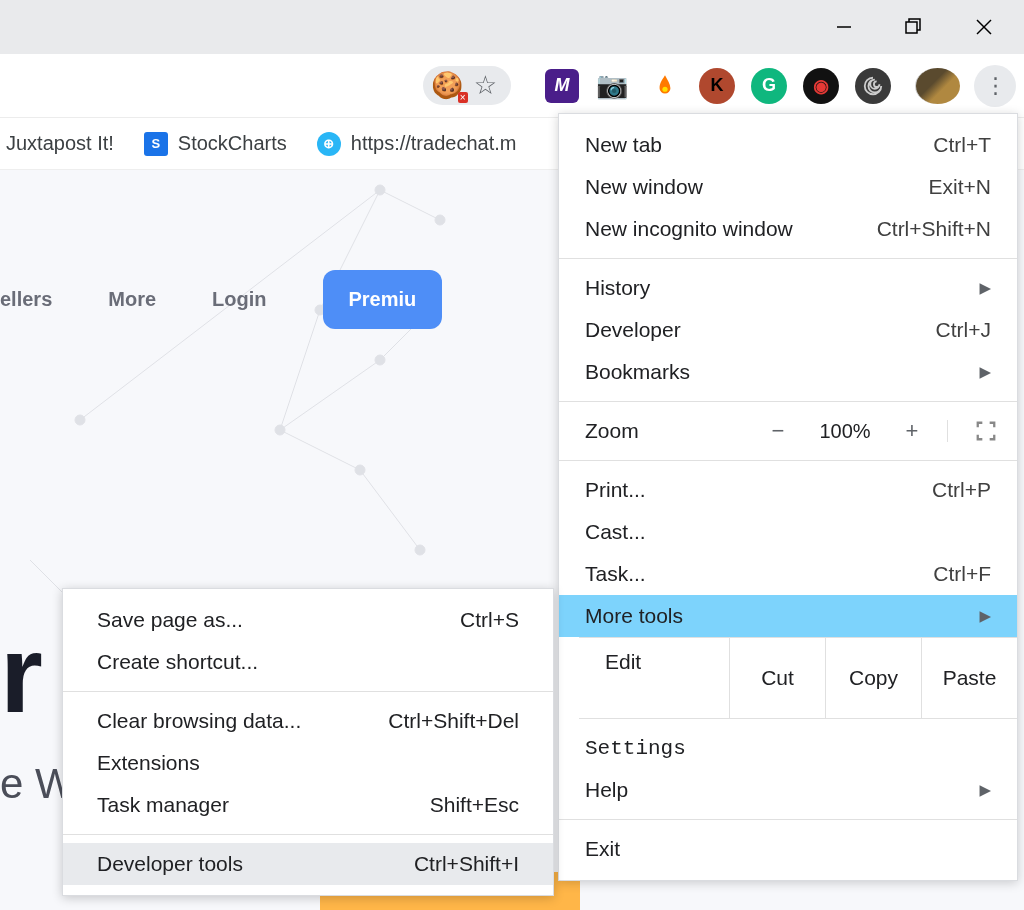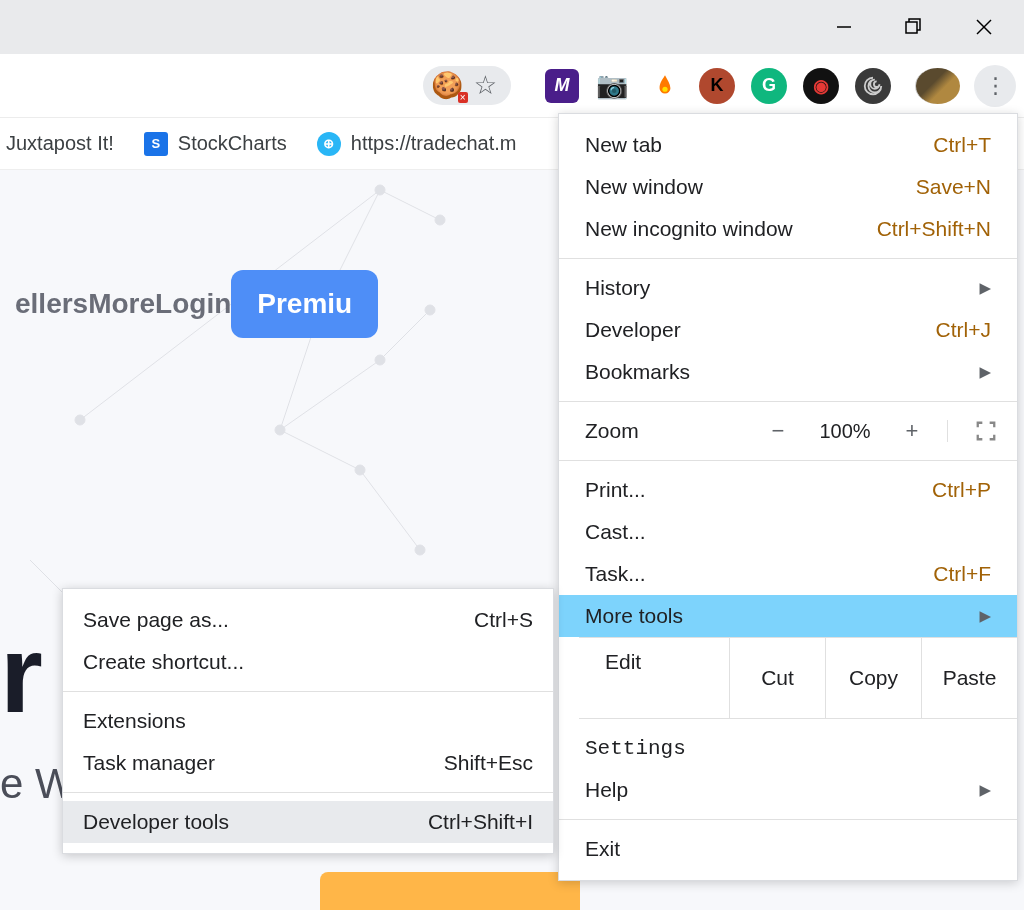--- a/index.html
+++ b/index.html
@@ -118,24 +118,25 @@
   
   .nodes-bg {
     position: absolute; inset: 0;
     opacity: 0.35;
   }
 
   
   .site-nav {
     position: absolute;
     top: 100px;
-    left: 15px;
-    display: flex;
-    align-items: center;
-    font-size: 28px;
+    left: 0;
+    display: flex;
+    gap: 56px;
+    align-items: center;
+    font-size: 20px;
     color: #6a6d78;
     font-weight: 600;
   }
   .site-nav a { cursor: pointer; }
   .premium-btn {
     background: #4e8ef7;
     color: #fff;
     padding: 18px 26px;
     border-radius: 12px;
     font-weight: 700;
@@ -182,21 +183,21 @@
   }
   .menu .item {
     display: flex;
     align-items: center;
     padding: 8px 26px;
     cursor: pointer;
     justify-content: space-between;
     min-height: 42px;
   }
   .menu .item.hover { background: #7dd3fc; }
-  .menu .item .shortcut { color: #a16207; }
+  .menu .item .shortcut { color: #404040; }
   .menu .sep {
     height: 1px; background: #e0e0e0; margin: 8px 0;
   }
   .menu .arrow { font-size: 15px; color: #5f6368; }
 
   .zoom-row {
     display: flex;
     align-items: center;
     padding: 8px 0 8px 26px;
     justify-content: space-between;
@@ -246,21 +247,21 @@
     border: 1px solid #dadce0;
     box-shadow: 0 2px 10px rgba(0,0,0,.2);
     padding: 10px 0;
     z-index: 60;
     font-size: 21px;
     color: #202124;
   }
   .submenu .item {
     display: flex;
     justify-content: space-between;
-    padding: 8px 20px;
+    padding: 8px 34px;
     cursor: pointer;
     min-height: 42px;
     align-items: center;
   }
   .submenu .item.hover { background: #e8eaed; }
   .submenu .sep { height: 1px; background: #e0e0e0; margin: 8px 0; }
 
 </style>
 </head>
 <body>
@@ -362,21 +363,21 @@
   <div class="orange-btn"></div>
 </div>
 
 <div class="menu">
   <div class="item">
     <span>New tab</span>
     <span class="shortcut">Ctrl+T</span>
   </div>
   <div class="item">
     <span>New window</span>
-    <span class="shortcut">Save+N</span>
+    <span class="shortcut">Exit+N</span>
   </div>
   <div class="item">
     <span>New incognito window</span>
     <span class="shortcut">Ctrl+Shift+N</span>
   </div>
   <div class="sep"></div>
   <div class="item">
     <span>History</span>
     <span class="arrow">▶</span>
   </div>
@@ -445,20 +446,24 @@
 <div class="submenu">
   <div class="item">
     <span>Save page as...</span>
     <span>Ctrl+S</span>
   </div>
   <div class="item">
     <span>Create shortcut...</span>
   </div>
   <div class="sep"></div>
   <div class="item">
+    <span>Clear browsing data...</span>
+    <span>Ctrl+Shift+Del</span>
+  </div>
+  <div class="item">
     <span>Extensions</span>
   </div>
   <div class="item">
     <span>Task manager</span>
     <span>Shift+Esc</span>
   </div>
   <div class="sep"></div>
   <div class="item hover">
     <span>Developer tools</span>
     <span>Ctrl+Shift+I</span>

